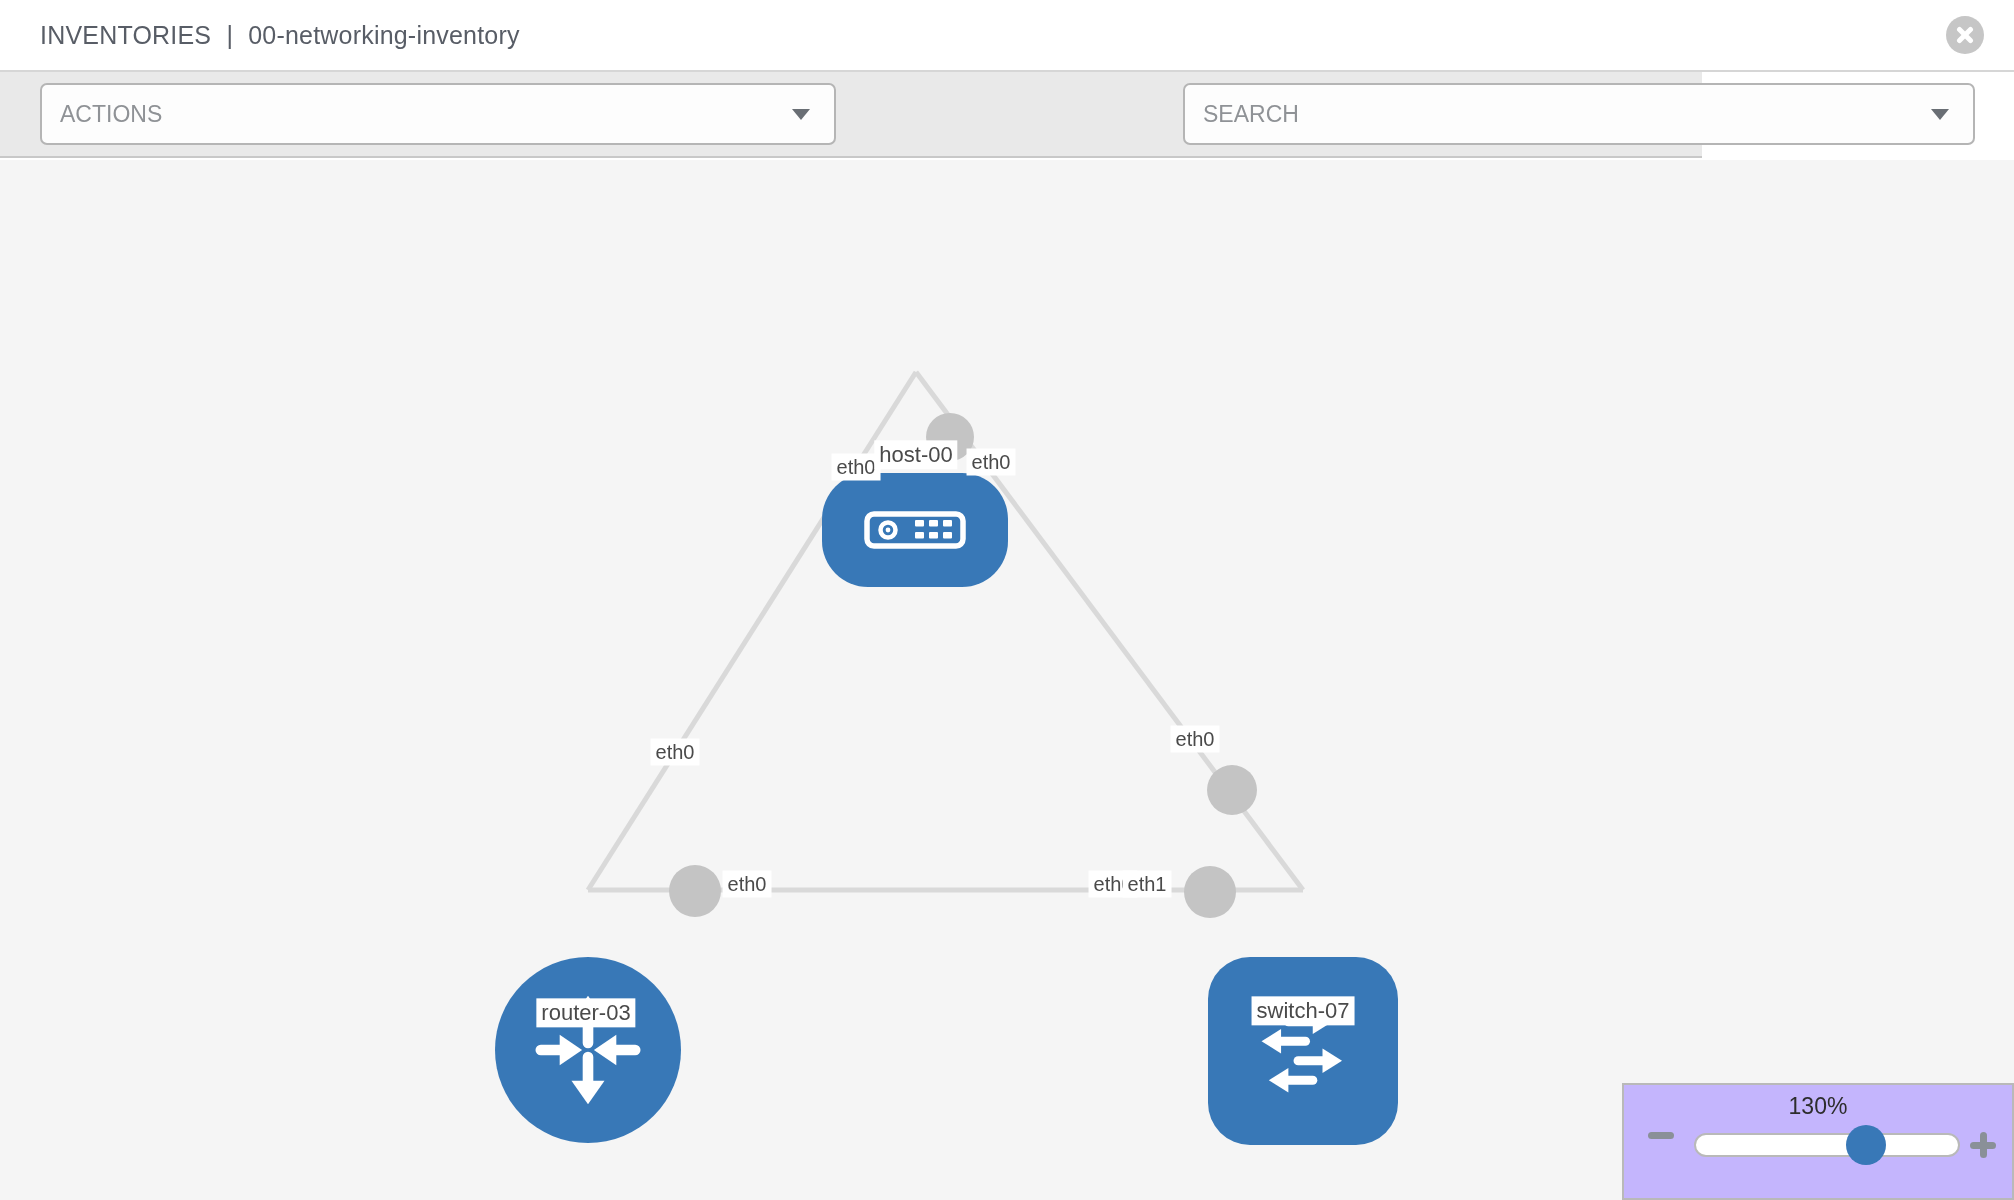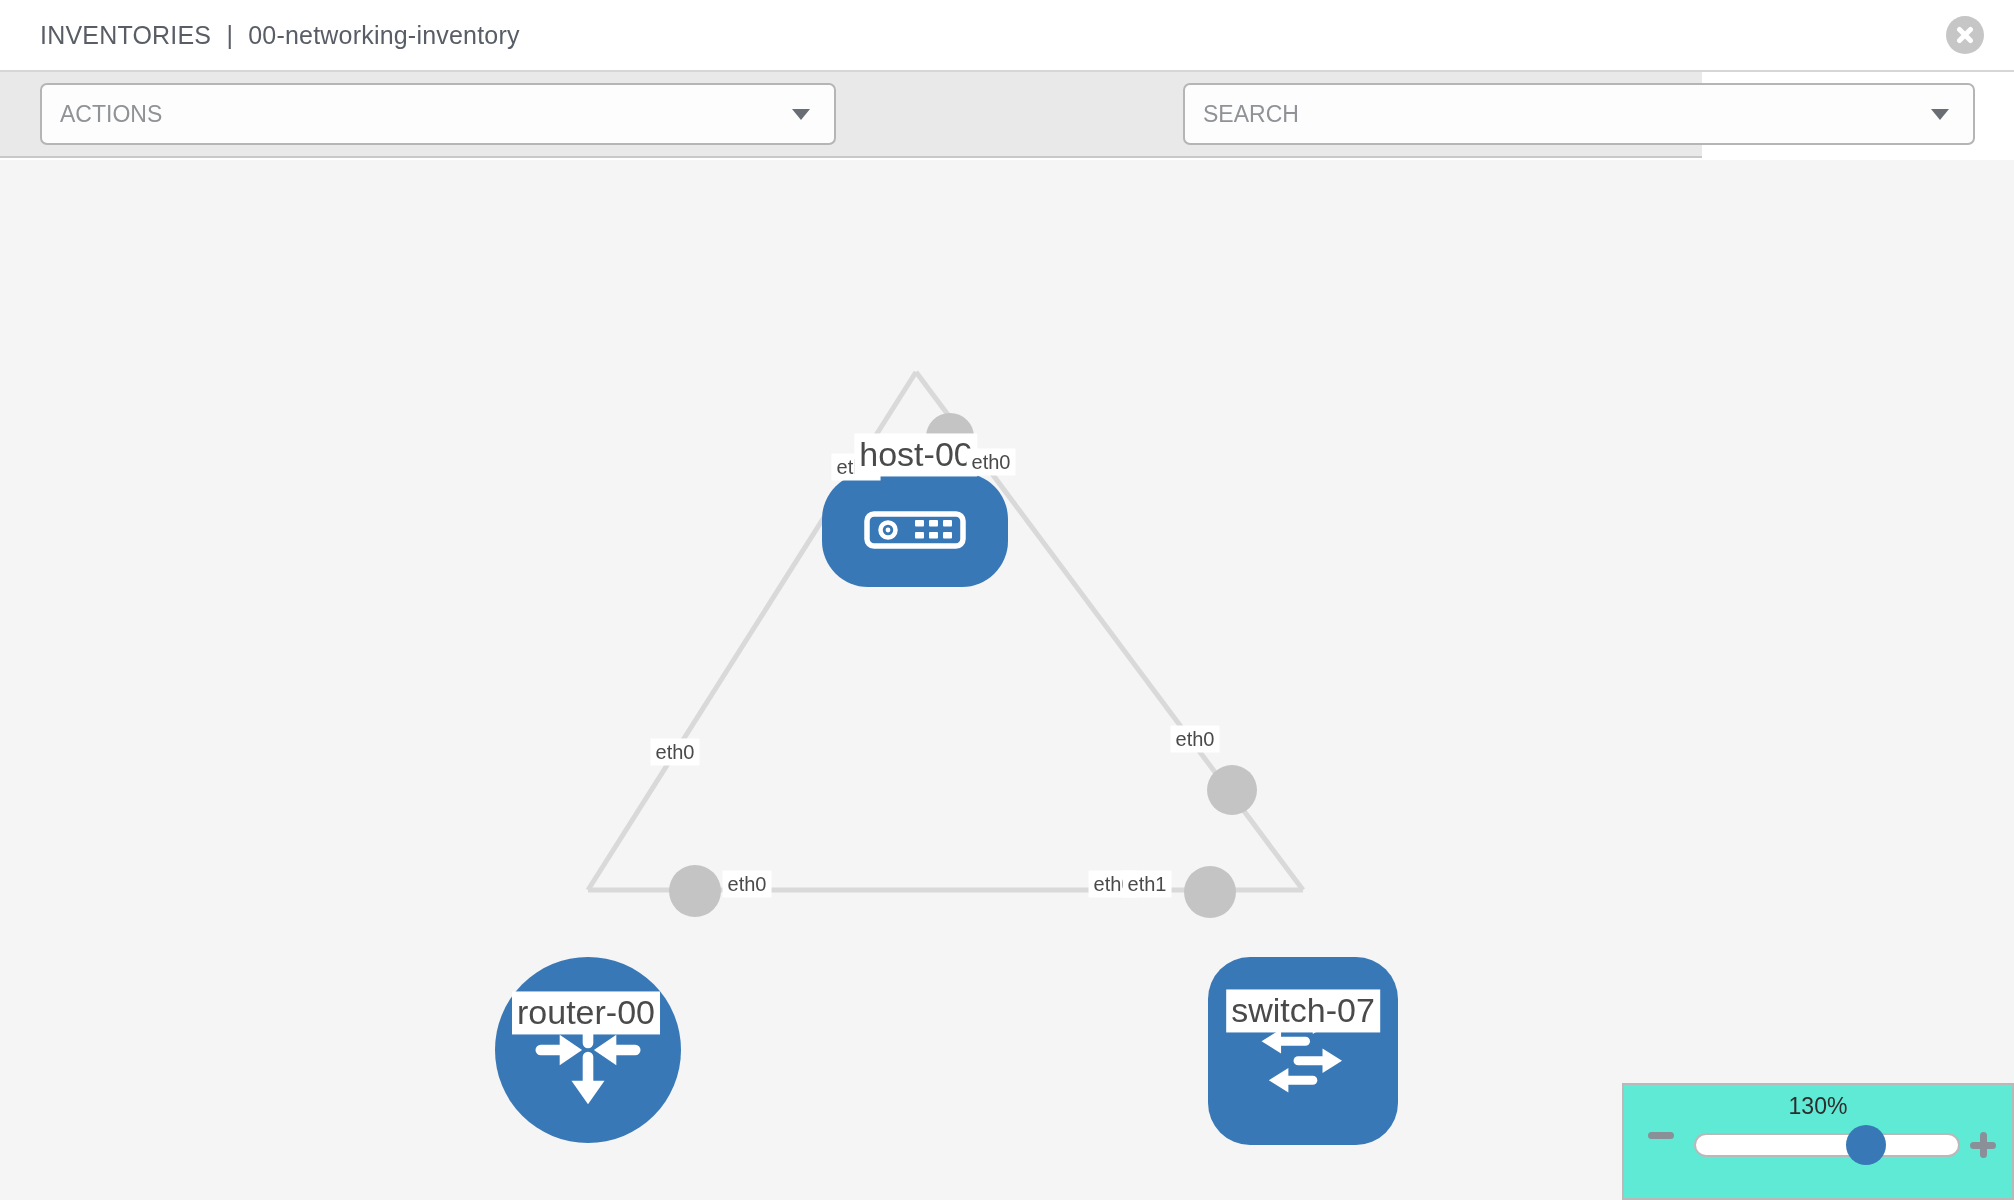--- a/index.html
+++ b/index.html
@@ -54,27 +54,27 @@
   .node-host   { left: 822px;  top: 313px; width: 186px; height: 114px; border-radius: 46px; }
   .node-router { left: 495px;  top: 797px; width: 186px; height: 186px; border-radius: 50%; }
   .node-switch { left: 1208px; top: 797px; width: 190px; height: 188px; border-radius: 42px; }
 
   
   .diagram-label {
     position: absolute; transform: translate(-50%, -50%);
     background: #ffffff; color: #4a4a4a; white-space: nowrap;
     padding: 2px 5px; line-height: 1.15;
   }
-  .node-label  { font-size: 34px; text-align: right; }
+  .node-label  { font-size: 22px; text-align: right; }
   .iface-label { font-size: 20px; }
 
   
   .zoom-panel {
     position: absolute; left: 1622px; top: 1083px; width: 392px; height: 117px;
-    background: #5eead4; border: 2px solid #b9b9b9;
+    background: #c4b5fd; border: 2px solid #b9b9b9;
   }
   .zoom-level {
     position: absolute; left: 0; top: 8px; width: 100%; text-align: center;
     font-size: 23px; color: #2d2d2d;
   }
   .zoom-minus, .zoom-plus { position: absolute; top: 47px; cursor: pointer; }
   .zoom-minus { left: 24px; }
   .zoom-plus  { right: 16px; }
   .hbar { width: 26px; height: 7px; border-radius: 3.5px; background: #8a9098; }
   .plus-wrap { position: relative; width: 26px; height: 26px; }
@@ -191,21 +191,21 @@
     <div class="diagram-label node-label" style="left:916px; top:295px;">host-00</div>
     <div class="diagram-label iface-label" style="left:991px; top:302px;">eth0</div>
 
     <div class="diagram-label iface-label" style="left:675px; top:592px;">eth0</div>
     <div class="diagram-label iface-label" style="left:1195px; top:579px;">eth0</div>
 
     <div class="diagram-label iface-label" style="left:747px; top:724px;">eth0</div>
     <div class="diagram-label iface-label" style="left:1113px; top:724px; z-index:1;">eth0</div>
     <div class="diagram-label iface-label" style="left:1147px; top:724px; z-index:2;">eth1</div>
 
-    <div class="diagram-label node-label" style="left:586px; top:853px;">router-00</div>
+    <div class="diagram-label node-label" style="left:586px; top:853px;">router-03</div>
     <div class="diagram-label node-label" style="left:1303px; top:851px;">switch-07</div>
   </div>
 
   <div class="zoom-panel">
     <div class="zoom-level">130%</div>
     <div class="zoom-minus">
       <div class="hbar"></div>
     </div>
     <div class="zoom-track"></div>
     <div class="zoom-thumb"></div>

